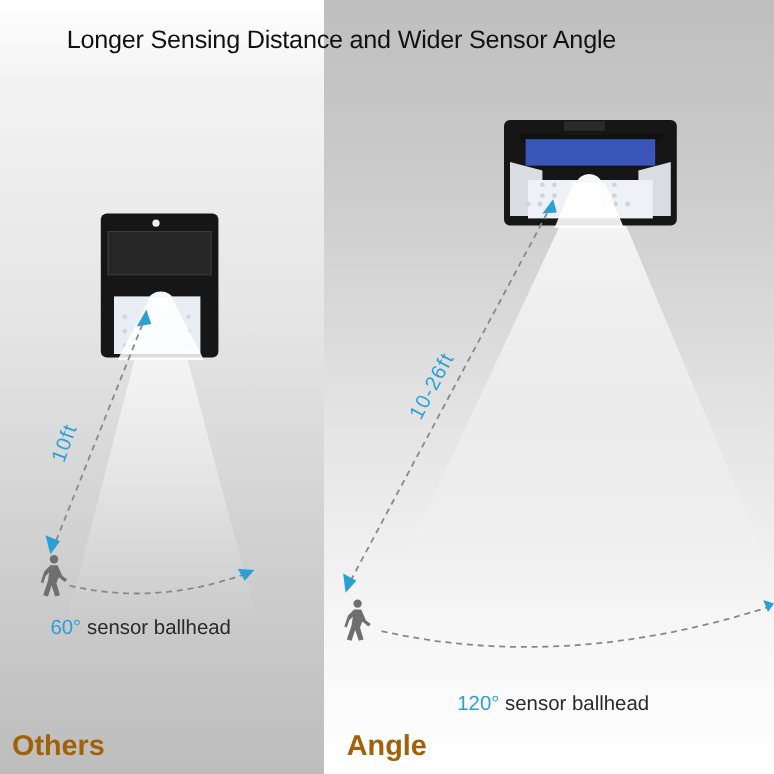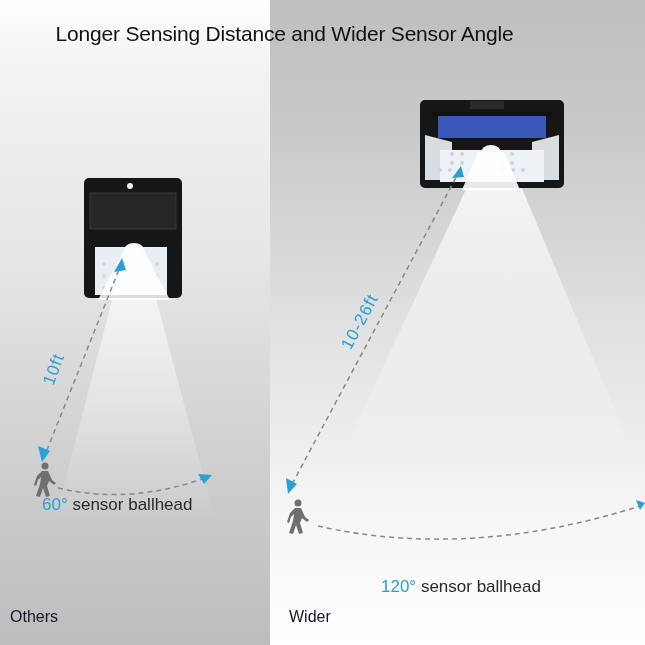--- a/index.html
+++ b/index.html
@@ -1,21 +1,21 @@
 <!DOCTYPE html>
 <html><head>
 <meta charset="utf-8">
 <style>
   html,body{margin:0;padding:0;}
   body{width:645px;height:645px;position:relative;overflow:hidden;font-family:"Liberation Sans",sans-serif;background:#fff;}
   .panel{position:absolute;top:0;height:645px;}
   .left{left:0;width:270px;background:linear-gradient(180deg,#ffffff 0%,#f3f3f3 10%,#e6e6e6 40%,#cdcdcd 75%,#bdbdbd 100%);}
   .right{left:270px;width:375px;background:linear-gradient(180deg,#bfbfbf 0%,#c9c9c9 20%,#e4e4e4 55%,#f6f6f6 80%,#ffffff 100%);}
   .title{position:absolute;top:22px;left:0;width:569px;text-align:center;font-size:21px;color:#111;letter-spacing:-0.2px;}
-  .lbl{position:absolute;font-size:16px;color:#0f172a;}
+  .lbl{position:absolute;font-size:24px;color:#a16207;font-weight:bold;}
   .cap{position:absolute;font-size:17px;color:#2a2a2a;white-space:nowrap;}
   .cap .num{color:#2aa0d6;}
   .dist{position:absolute;font-size:17px;color:#2aa0d6;letter-spacing:1px;white-space:nowrap;transform-origin:left bottom;}
   svg{position:absolute;left:0;top:0;}
 </style>
 </head>
 <body>
 
 <div class="panel left"></div>
 <div class="panel right"></div>
@@ -98,21 +98,21 @@
     <circle cx="298" cy="503" r="3.5"></circle>
     <path d="M295,508 L301,508 L305,517 L309,520 L307,522 L302,518 L300,523 L303,533 L299,534 L296,525 L293,534 L289,533 L293,521 L294,514 L291,517 L289,523 L287,522 L290,513 Z"></path>
   </g>
 </svg>
 
 <div class="title">Longer Sensing Distance and Wider Sensor Angle</div>
 
 <div class="dist" style="left:58px;top:368px;transform:rotate(-70deg);">10ft</div>
 <div class="dist" style="left:355px;top:333px;transform:rotate(-62deg);">10-26ft</div>
 
-<div class="cap" style="left:42px;top:495px;text-align:right;">
+<div class="cap" style="left:42px;top:513px;text-align:right;">
   <span class="num">60°</span><span> sensor ballhead</span>
 </div>
 <div class="cap" style="left:381px;top:561px;margin-top:16px;">
   <span class="num">120°</span><span> sensor ballhead</span>
 </div>
 
 <div class="lbl" style="left:10px;top:608px;">Others</div>
-<div class="lbl" style="left:289px;top:608px;">Wider</div>
+<div class="lbl" style="left:289px;top:608px;">Angle</div>
 
 </body></html>

